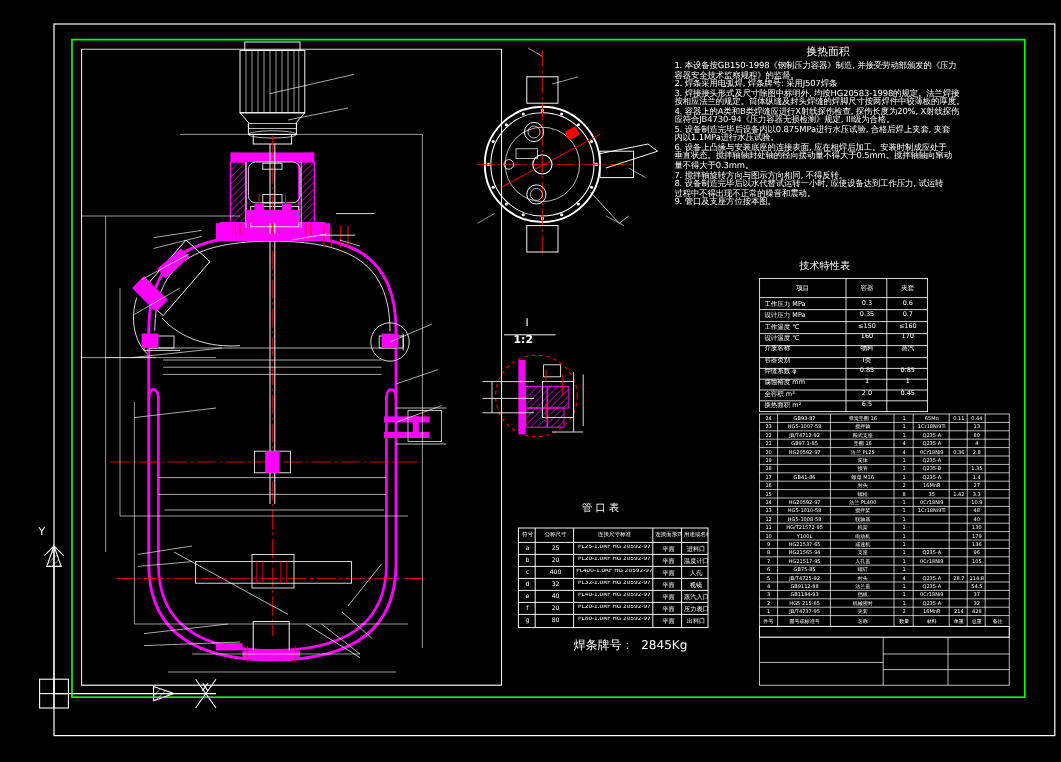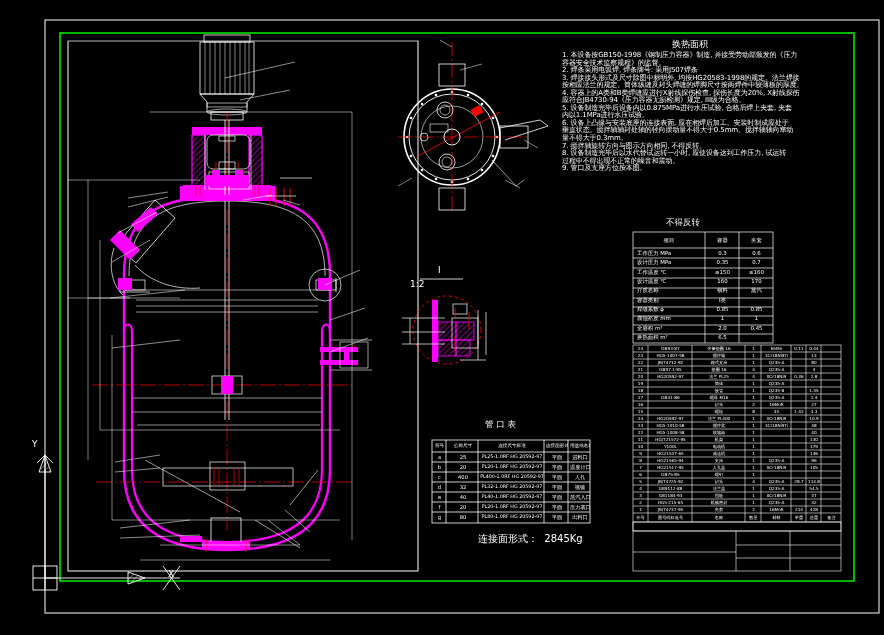--- a/index.html
+++ b/index.html
@@ -437,28 +437,28 @@
       <line x1="53" y1="463" x2="45" y2="455"></line>
       <line x1="163" y1="566" x2="180" y2="590"></line>
       <line x1="180" y1="566" x2="163" y2="590"></line>
     </g>
 
   </svg>
 
   <div class="t tech-title" style="left:672px;top:40px;">换热面积</div>
   <div class="t tech-note" id="tech-note-lines" style="left:562px;top:52px;width:300px;"><div>1. 本设备按GB150-1998《钢制压力容器》制造, 并接受劳动部颁发的《压力</div><div>容器安全技术监察规程》的监督。</div><div>2. 焊条采用电弧焊, 焊条牌号: 采用J507焊条</div><div>3. 焊接接头形式及尺寸除图中标明外, 均按HG20583-1998的规定。法兰焊接</div><div>按相应法兰的规定。筒体纵缝及封头焊缝的焊脚尺寸按两焊件中较薄板的厚度。</div><div>4. 容器上的A类和B类焊缝应进行X射线探伤检查, 探伤长度为20%, X射线探伤</div><div>应符合JB4730-94《压力容器无损检测》规定, III级为合格。</div><div>5. 设备制造完毕后设备内以0.875MPa进行水压试验, 合格后焊上夹套, 夹套</div><div>内以1.1MPa进行水压试验。</div><div>6. 设备上凸缘与安装底座的连接表面, 应在相焊后加工。安装时制成应处于</div><div>垂直状态。搅拌轴轴封处轴的径向摆动量不得大于0.5mm。搅拌轴轴向窜动</div><div>量不得大于0.3mm。</div><div>7. 搅拌轴旋转方向与图示方向相同, 不得反转。</div><div>8. 设备制造完毕后以水代替试运转一小时, 应使设备达到工作压力, 试运转</div><div>过程中不得出现不正常的噪音和震动。</div><div>9. 管口及支座方位按本图。</div></div>
 
-  <div class="t tbl-title" style="left:666px;top:218px;">不得反转</div>
+  <div class="t tbl-title" style="left:666px;top:218px;">技术特性表</div>
 
   <div class="t tbl-title" style="left:485px;top:420px;">管 口 表</div>
 
-  <div class="t total-w" style="left:478px;top:534px;">连接面形式：  2845Kg</div>
+  <div class="t total-w" style="left:478px;top:534px;">焊条牌号：  2845Kg</div>
 
   <div class="t" style="left:438px;top:266px;font-size:9px;">I</div>
-  <div class="t" style="left:410px;top:280px;font-size:9px;">1:2</div>
+  <div class="t" style="left:428px;top:280px;font-size:9px;font-weight:bold;">1:2</div>
 
   <div class="t" style="left:32px;top:440px;font-size:9px;">Y</div>
   <div class="t" style="left:168px;top:570px;font-size:9px;">X</div>
 
   <div id="cells-root">
       <div class="cell cellc" style="left: 635px; top: 237px; width: 68px;">项目</div>
       <div class="cell cellc" style="left: 707px; top: 237px; width: 31px;">容器</div>
       <div class="cell cellc" style="left: 741px; top: 237px; width: 31px;">夹套</div>
       <div class="cell" style="left: 637px; top: 250px; width: 68px;">工作压力 MPa</div>
       <div class="cell cellc" style="left: 707px; top: 250px; width: 31px;">0.3</div>

